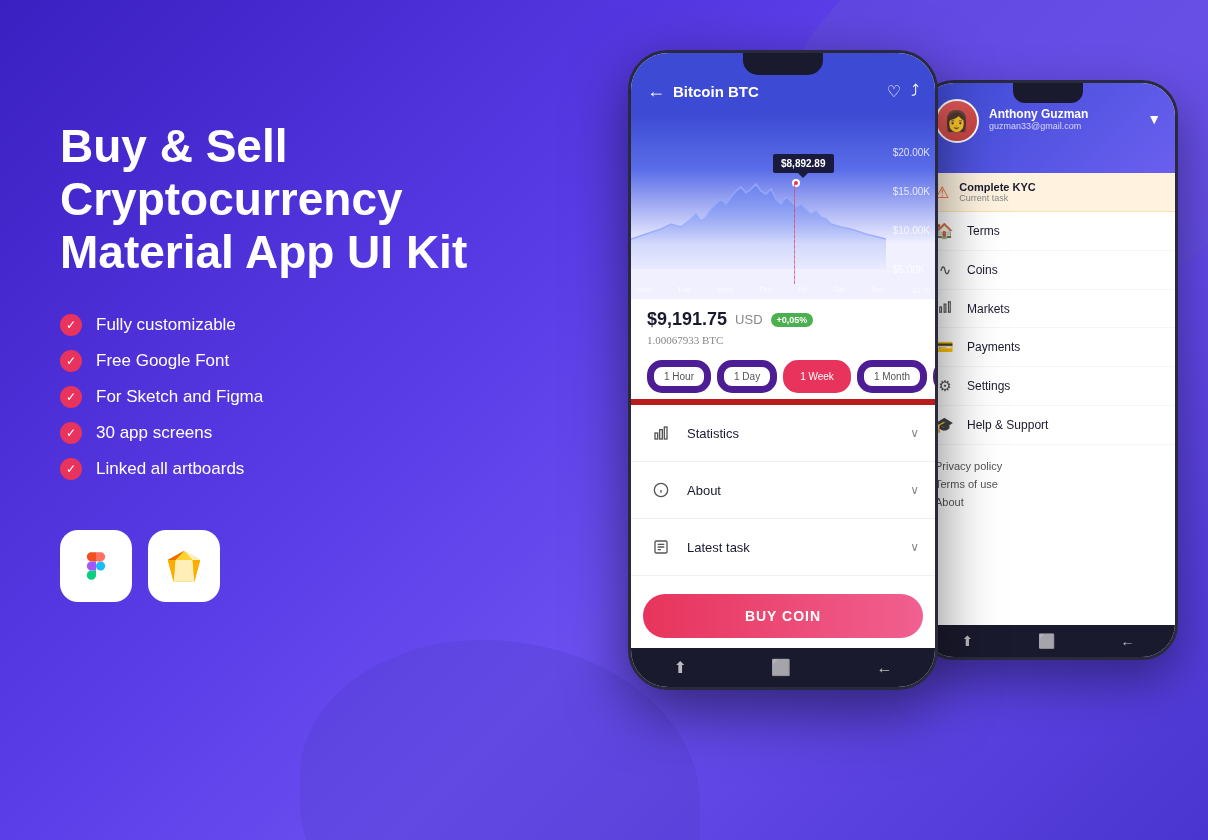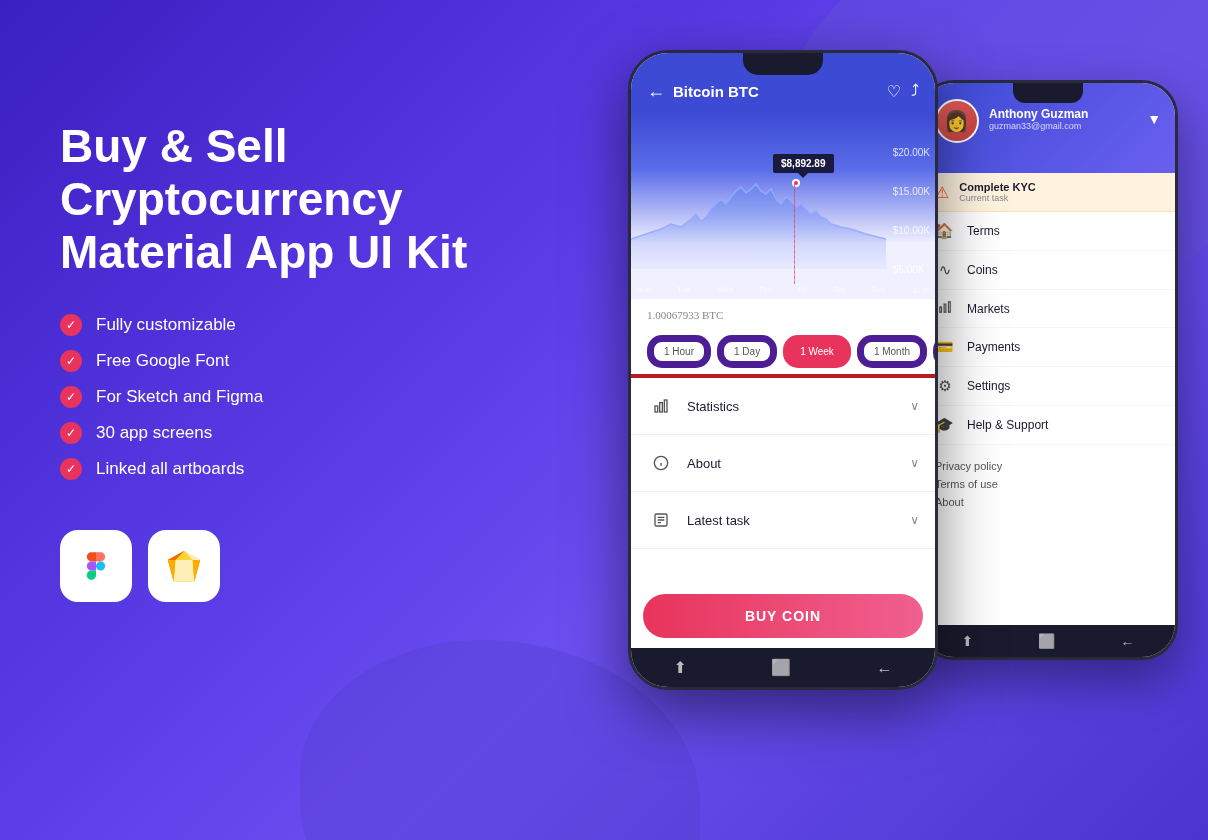--- a/index.html
+++ b/index.html
@@ -300,21 +300,21 @@
     }
     .time-btn.active {
       background: #e8345c;
       color: white;
       border-color: #e8345c;
     }
 
     
     .menu-section {
       background: white;
-      border-top: 4px solid #b91c1c;
+      border-top: 6px solid #b91c1c;
     }
     .menu-item {
       display: flex;
       align-items: center;
       justify-content: space-between;
       padding: 14px 16px;
       border-bottom: 1px solid #f0f0f0;
     }
     .menu-item-left {
       display: flex;
@@ -622,20 +622,25 @@
           <span>Wed</span>
           <span>Thu</span>
           <span>Fri</span>
           <span>Sat</span>
           <span>Sun</span>
         </div>
         <div class="chart-price-label">$0.00</div>
       </div>
 
       <div class="price-section">
+        <div class="price-row">
+          <span class="price-usd">$9,191.75</span>
+          <span class="price-currency">USD</span>
+          <span class="price-badge">+0,05%</span>
+        </div>
         <div class="price-btc">1.00067933 BTC</div>
       </div>
 
       <div class="time-filters">
         <button class="time-btn">1 Hour</button>
         <button class="time-btn">1 Day</button>
         <button class="time-btn active">1 Week</button>
         <button class="time-btn">1 Month</button>
         <button class="time-btn">1 Y</button>
       </div>

